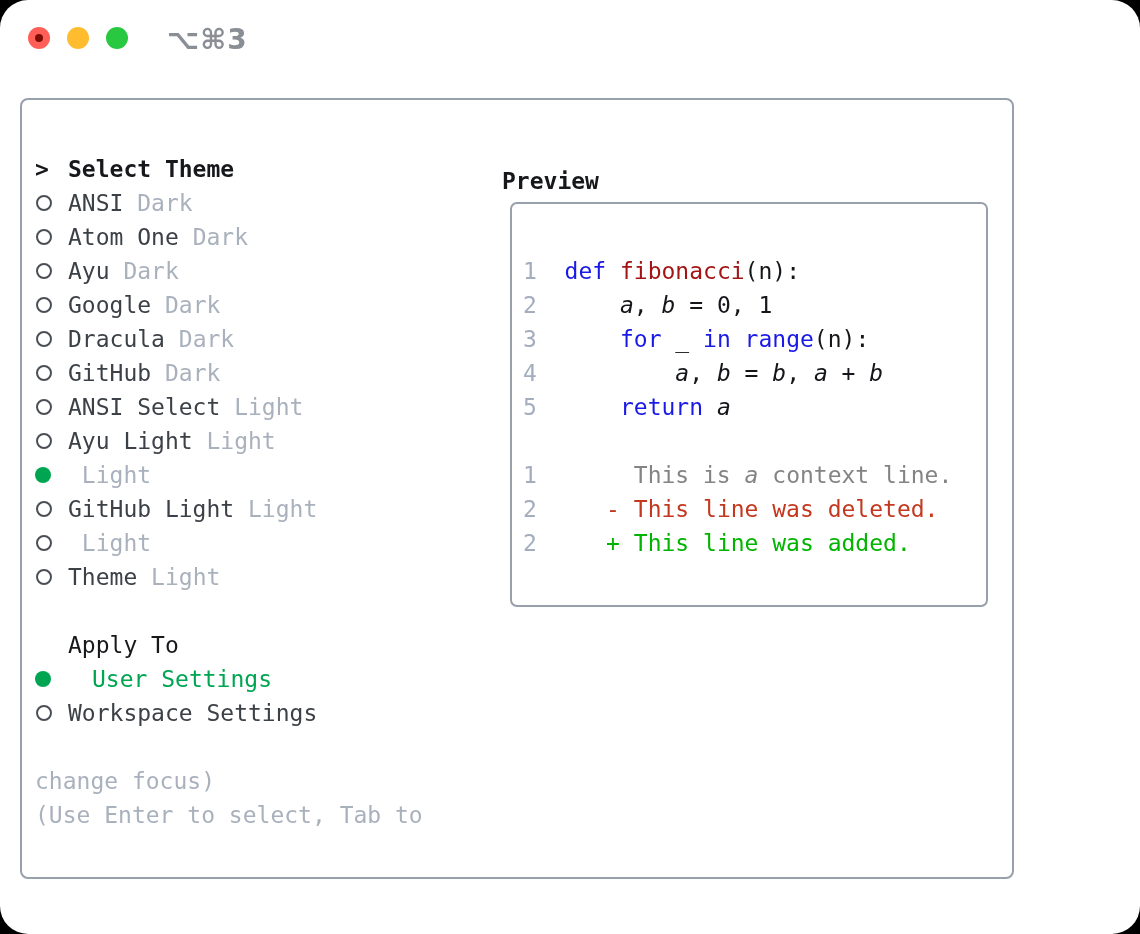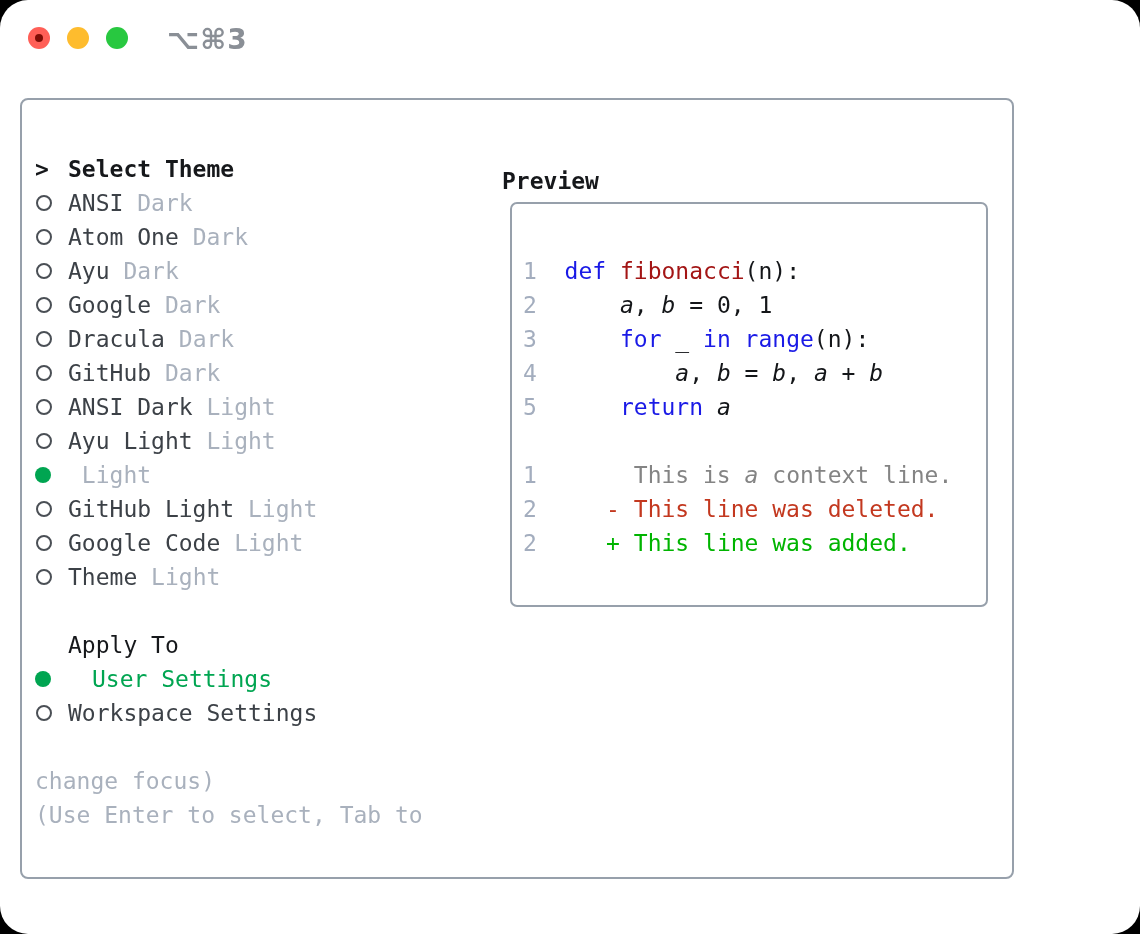--- a/index.html
+++ b/index.html
@@ -101,25 +101,25 @@
       <div class="row">
         <span class="marker prompt">&gt;</span><span class="list-title">Select Theme</span>
       </div>
       <div id="theme-list">
           <div class="row"><span class="marker"><span class="radio"></span></span><span class="theme-name">ANSI</span><span class="theme-tag"> Dark</span></div>
           <div class="row"><span class="marker"><span class="radio"></span></span><span class="theme-name">Atom One</span><span class="theme-tag"> Dark</span></div>
           <div class="row"><span class="marker"><span class="radio"></span></span><span class="theme-name">Ayu</span><span class="theme-tag"> Dark</span></div>
           <div class="row"><span class="marker"><span class="radio"></span></span><span class="theme-name">Google</span><span class="theme-tag"> Dark</span></div>
           <div class="row"><span class="marker"><span class="radio"></span></span><span class="theme-name">Dracula</span><span class="theme-tag"> Dark</span></div>
           <div class="row"><span class="marker"><span class="radio"></span></span><span class="theme-name">GitHub</span><span class="theme-tag"> Dark</span></div>
-          <div class="row"><span class="marker"><span class="radio"></span></span><span class="theme-name">ANSI Dark</span><span class="theme-tag"> Light</span></div>
+          <div class="row"><span class="marker"><span class="radio"></span></span><span class="theme-name">ANSI Select</span><span class="theme-tag"> Light</span></div>
           <div class="row"><span class="marker"><span class="radio"></span></span><span class="theme-name">Ayu Light</span><span class="theme-tag"> Light</span></div>
           <div class="row"><span class="marker"><span class="radio sel"></span></span><span class="theme-tag"> Light</span></div>
           <div class="row"><span class="marker"><span class="radio"></span></span><span class="theme-name">GitHub Light</span><span class="theme-tag"> Light</span></div>
-          <div class="row"><span class="marker"><span class="radio"></span></span><span class="theme-name">Google Code</span><span class="theme-tag"> Light</span></div>
+          <div class="row"><span class="marker"><span class="radio"></span></span><span class="theme-tag"> Light</span></div>
           <div class="row"><span class="marker"><span class="radio"></span></span><span class="theme-name">Theme</span><span class="theme-tag"> Light</span></div>
         </div>
       <div class="spacer"></div>
       <div class="row">
         <span class="marker"></span><span class="apply-title">Apply To</span>
       </div>
       <div id="apply-list">
           <div class="row"><span class="marker"><span class="radio sel"></span></span><span class="opt-name sel">User Settings</span></div>
           <div class="row"><span class="marker"><span class="radio"></span></span><span class="opt-name">Workspace Settings</span></div>
         </div>

